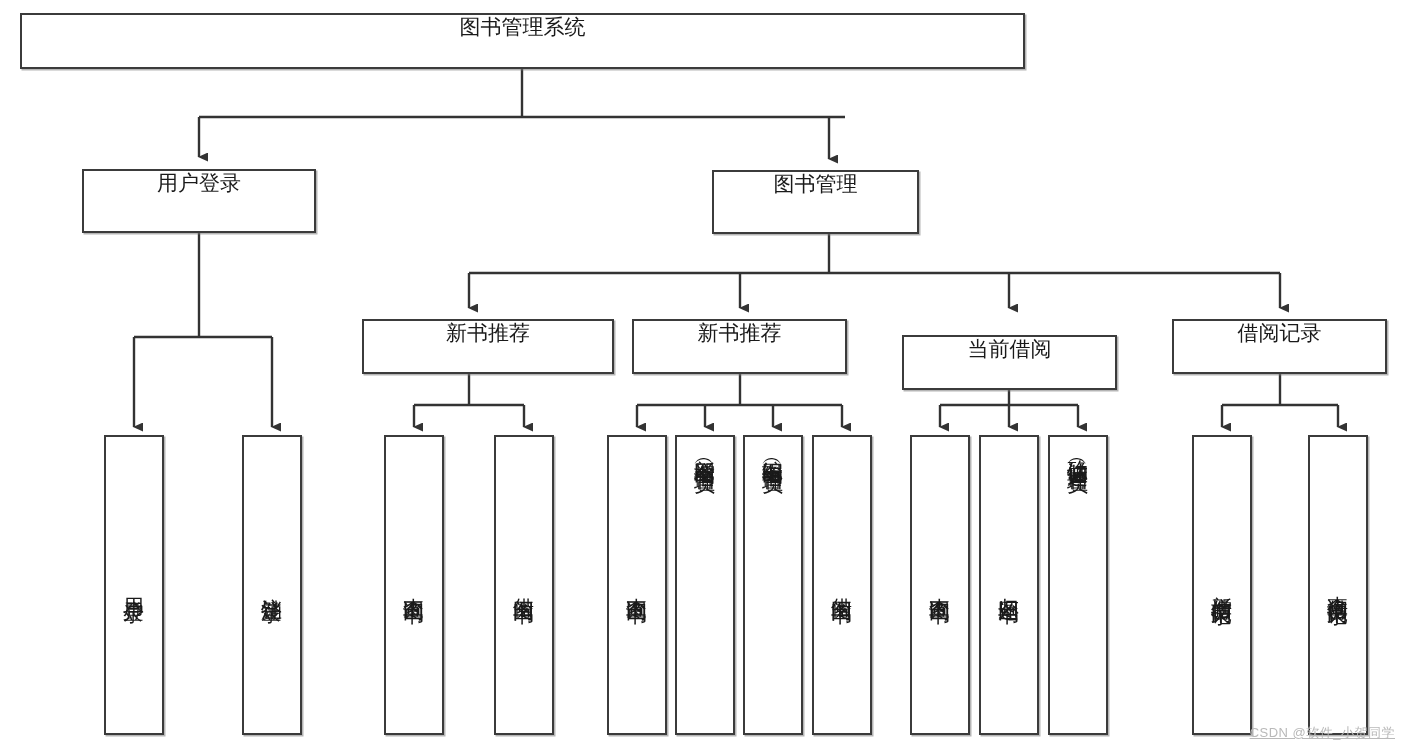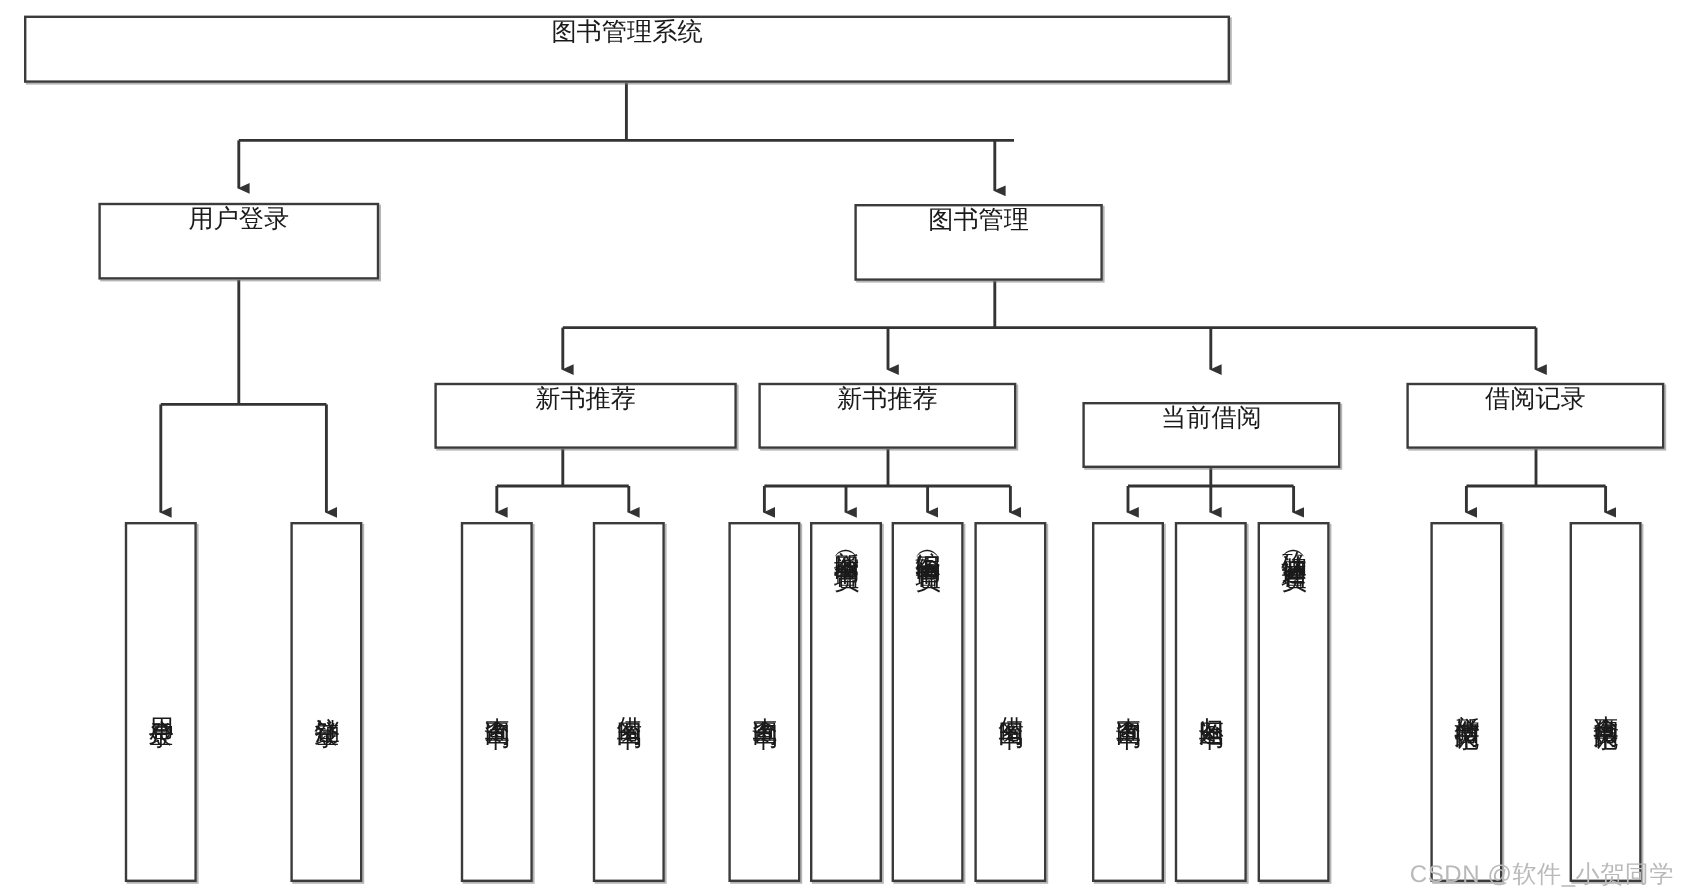--- a/index.html
+++ b/index.html
@@ -60,24 +60,25 @@
     left: 0;
     top: 0;
     width: 1405px;
     height: 747px;
     pointer-events: none;
   }
   .watermark {
     position: absolute;
     right: 10px;
     bottom: 5px;
-    font-size: 20px;
+    font-size: 13px;
     color: #b9b9b9;
     white-space: pre;
     letter-spacing: 0.5px;
+    text-decoration: underline;
   }
 </style>
 </head>
 <body>
 
 <div id="diagram-root">
 
   <svg class="connectors" viewBox="0 0 1405 747">
     <defs>
       <marker id="arrowhead" markerWidth="9" markerHeight="10" refX="4.5" refY="9" orient="auto" markerUnits="userSpaceOnUse">

